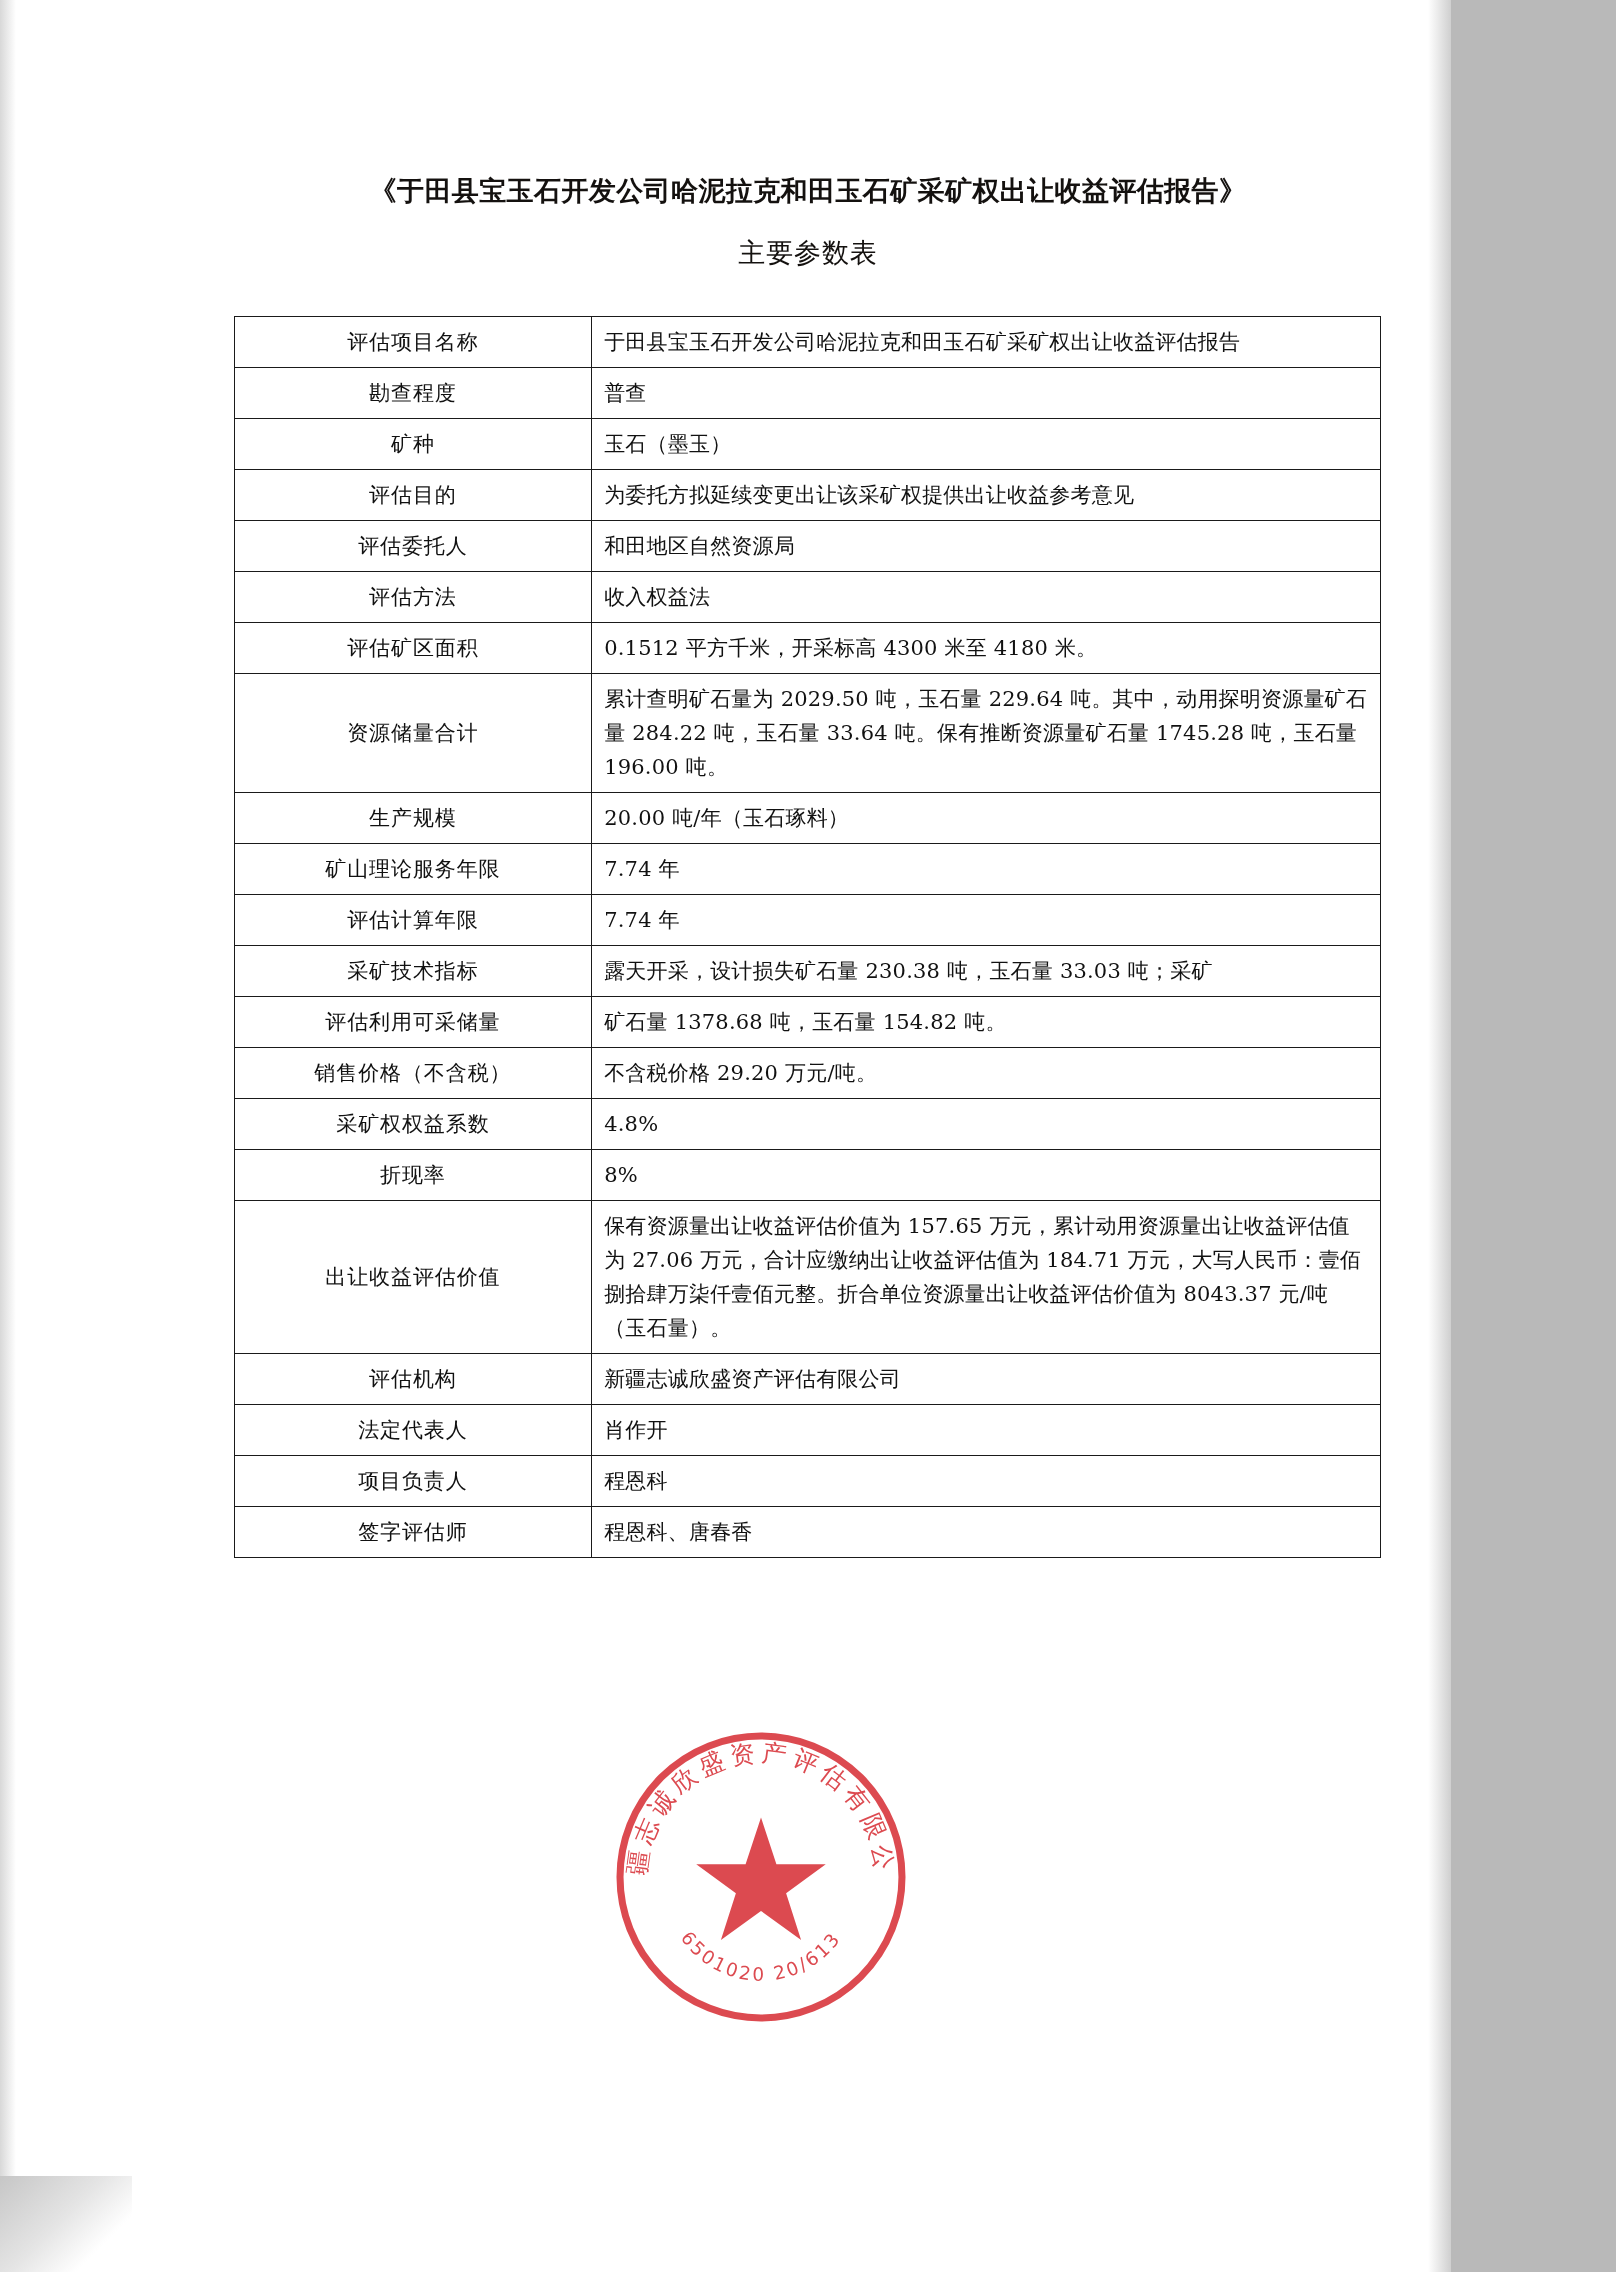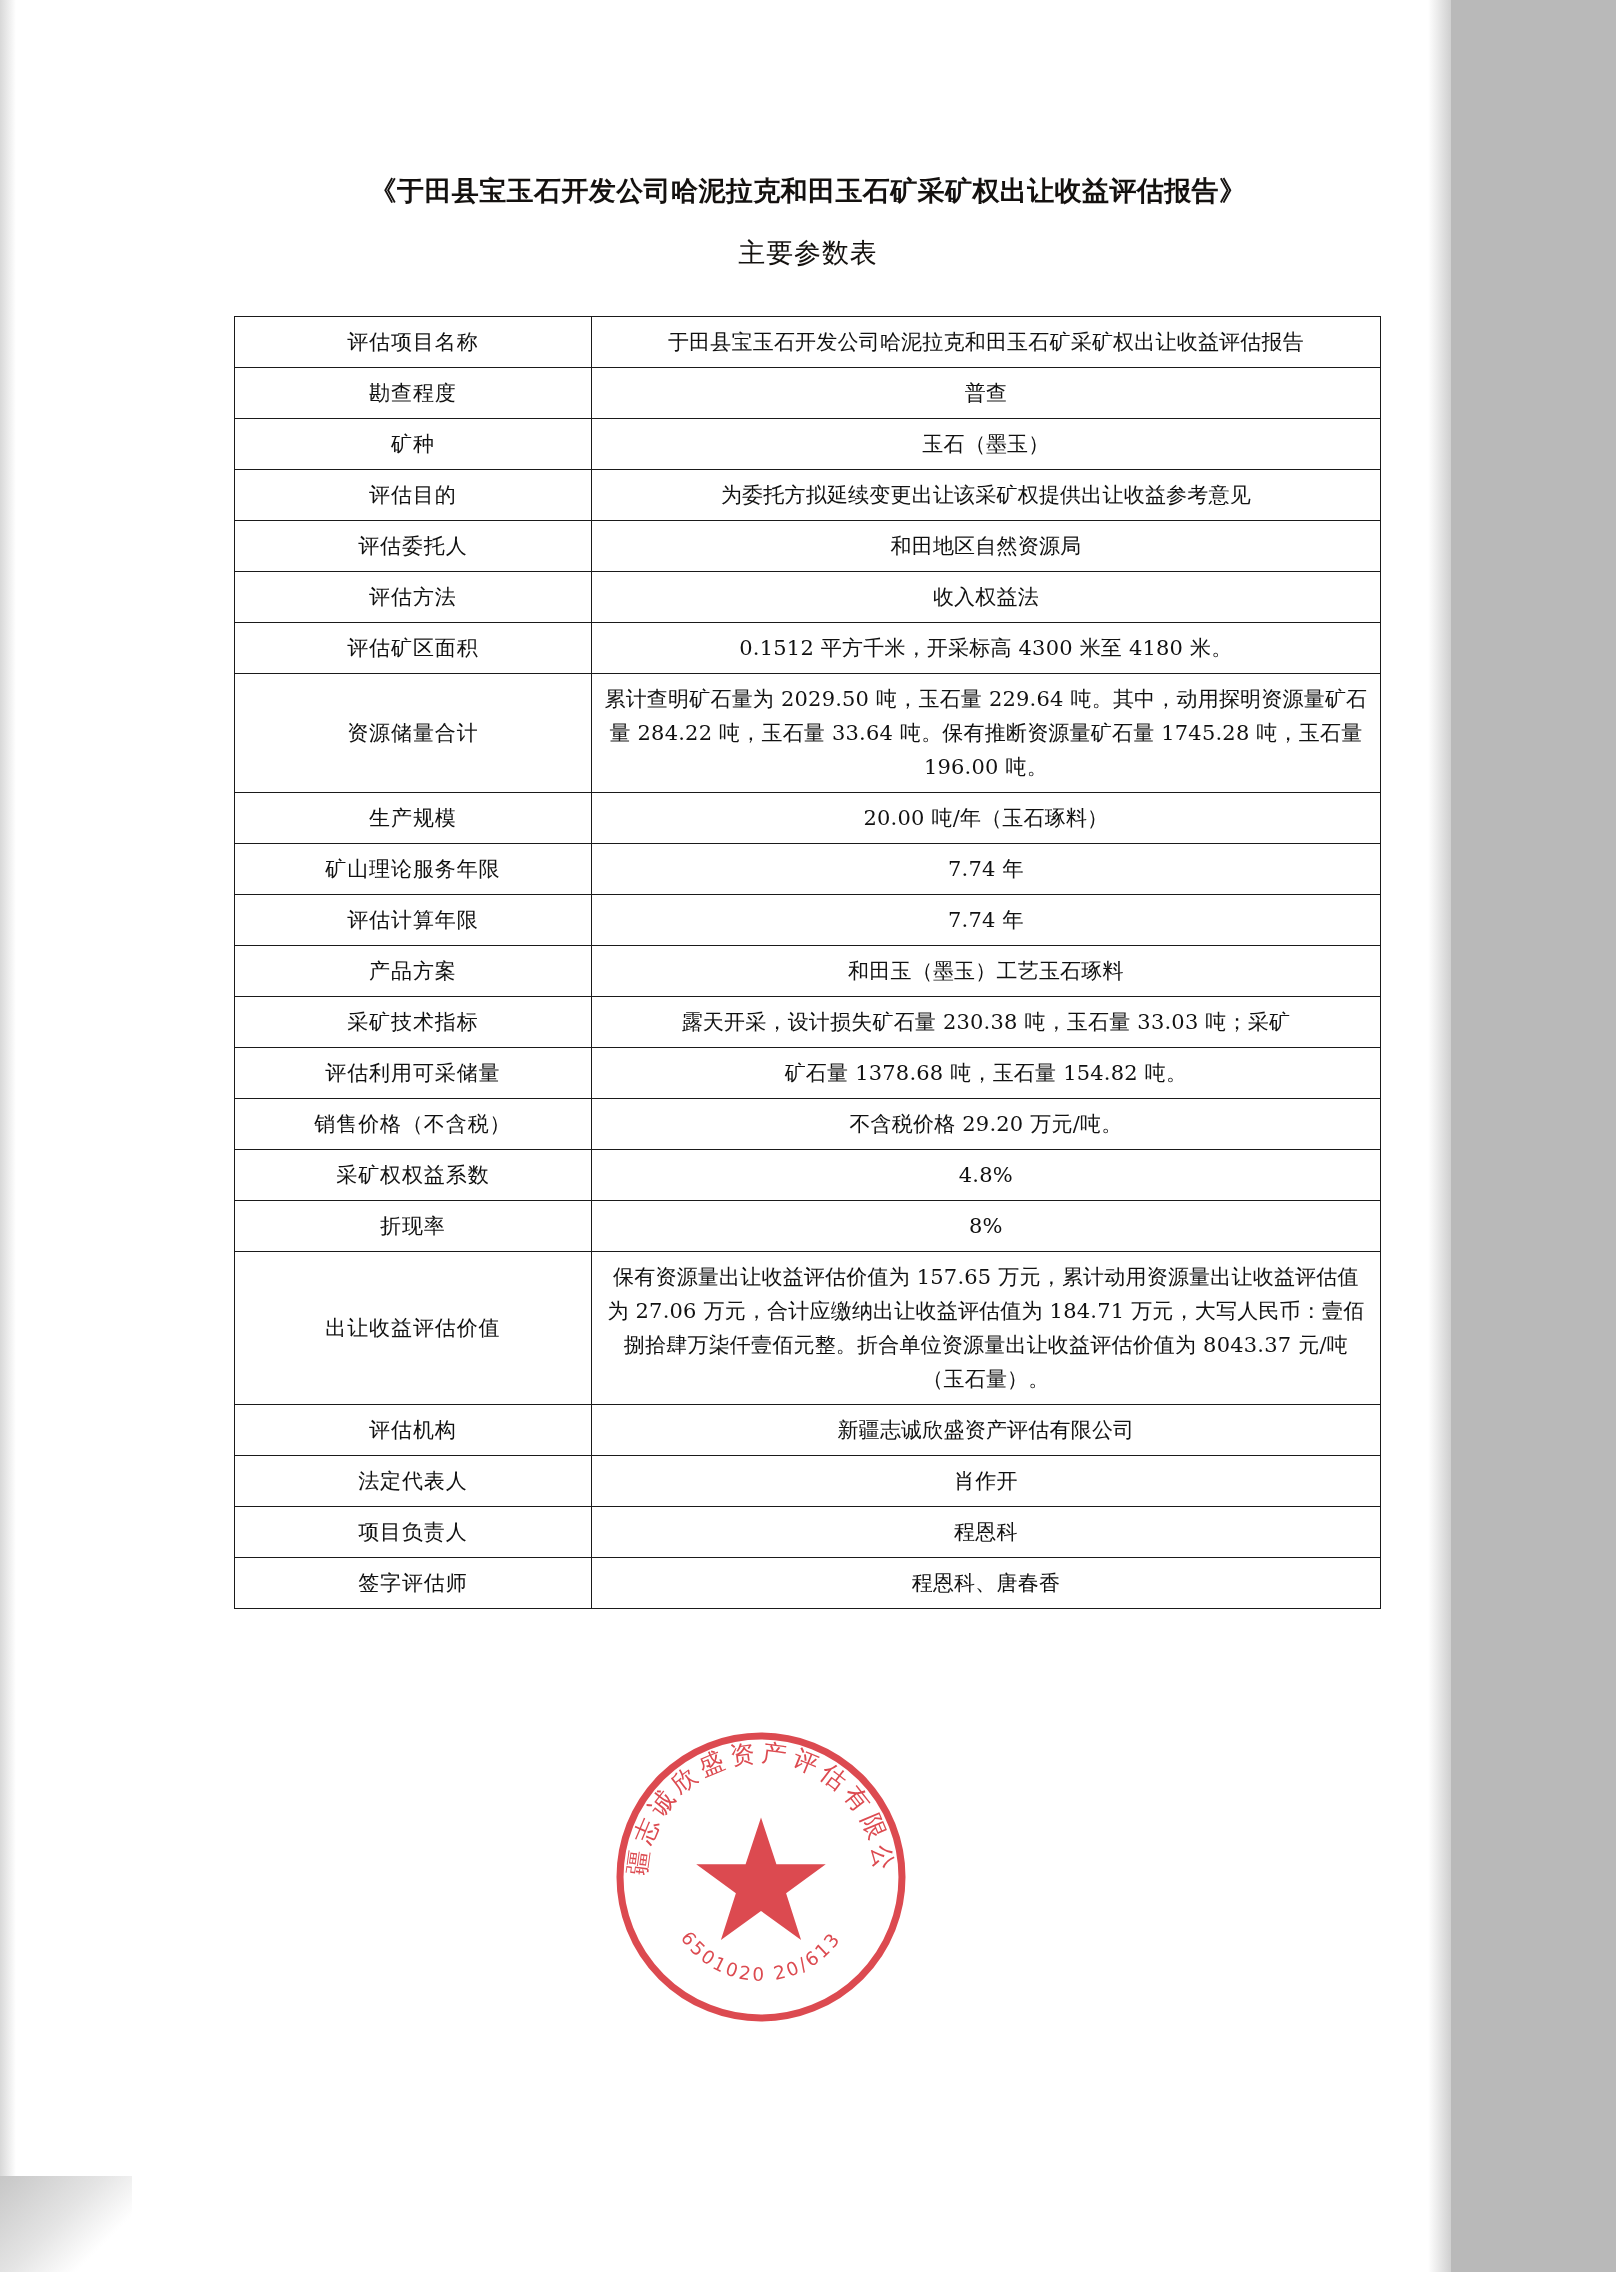--- a/index.html
+++ b/index.html
@@ -83,21 +83,21 @@
   }
   td.label {
     width: 331px;
     text-align: center;
     letter-spacing: 0.9px;
     font-size: 21px;
     padding: 8px 5.3px;
     margin-left: 32px;
   }
   td.value {
-    text-align: center;
+    text-align: left;
     letter-spacing: 0.2px;
     padding-left: 16px;
   }
   .stamp {
     position: absolute;
     left: 609px;
     top: 1725px;
     width: 304px;
     height: 304px;
     pointer-events: none;
@@ -159,24 +159,20 @@
         <td class="label">生产规模</td>
         <td class="value">20.00 吨/年（玉石琢料）</td>
       </tr>
       <tr>
         <td class="label">矿山理论服务年限</td>
         <td class="value">7.74 年</td>
       </tr>
       <tr>
         <td class="label">评估计算年限</td>
         <td class="value">7.74 年</td>
-      </tr>
-      <tr>
-        <td class="label">产品方案</td>
-        <td class="value">和田玉（墨玉）工艺玉石琢料</td>
       </tr>
       <tr>
         <td class="label">采矿技术指标</td>
         <td class="value">露天开采，设计损失矿石量 230.38 吨，玉石量 33.03 吨；采矿</td>
       </tr>
       <tr>
         <td class="label">评估利用可采储量</td>
         <td class="value">矿石量 1378.68 吨，玉石量 154.82 吨。</td>
       </tr>
       <tr>

